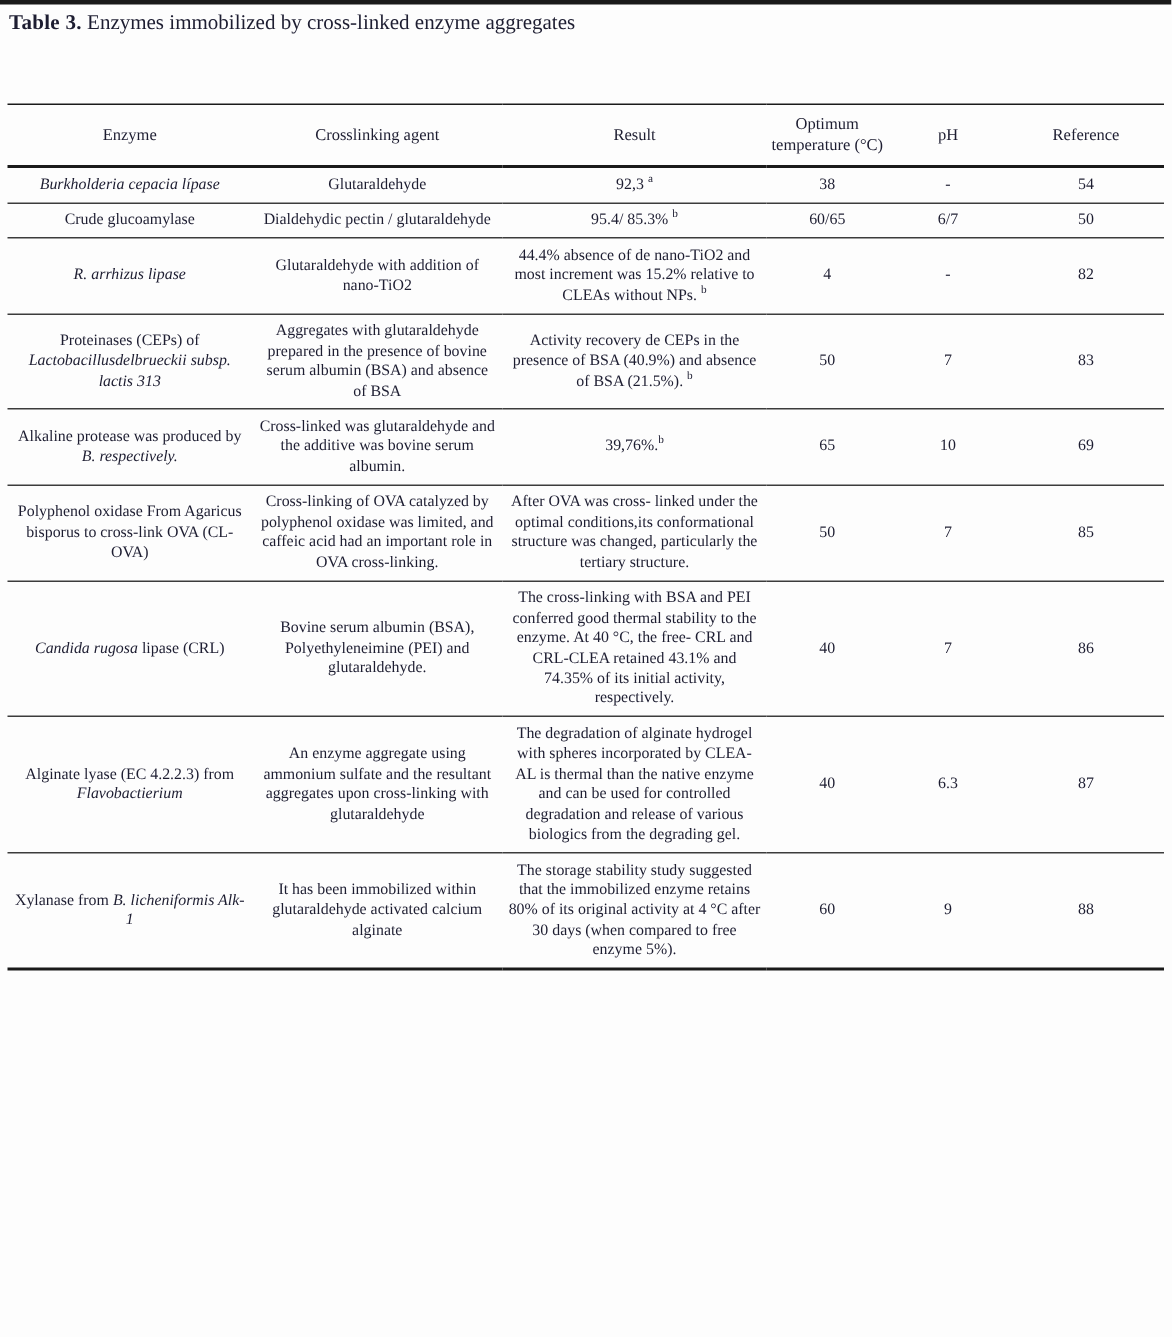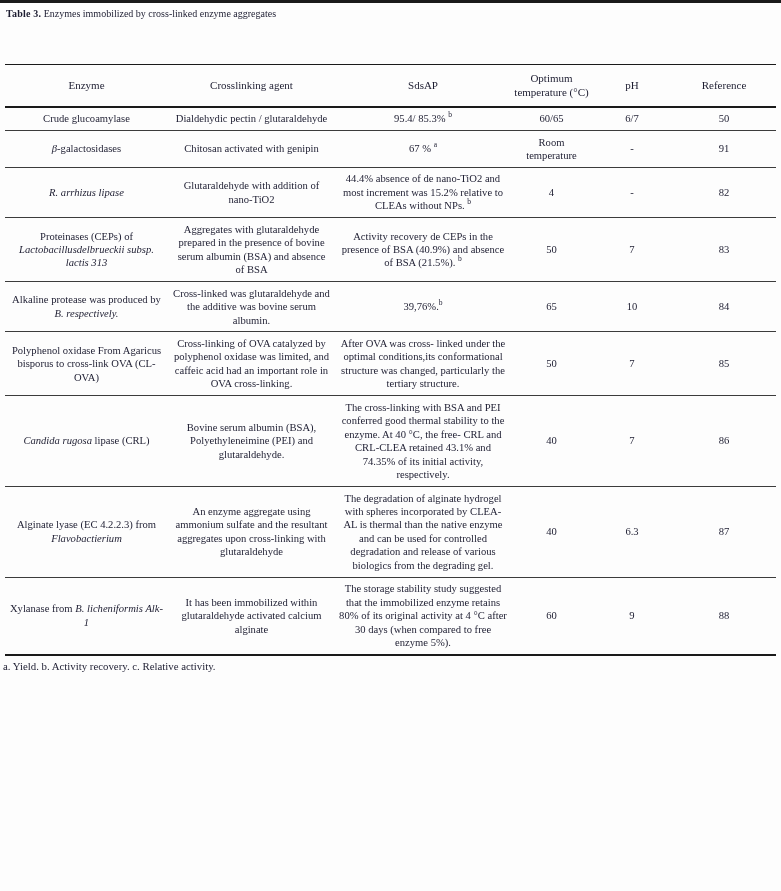--- a/index.html
+++ b/index.html
@@ -10,21 +10,21 @@
   }
   *{box-sizing:border-box;}
   html,body{margin:0;padding:0;}
   body{
     width:781px;height:891px;overflow:hidden;
     background:var(--bg);color:var(--text);
     font-family:"Liberation Serif","DejaVu Serif",serif;
   }
   .page{width:781px;height:891px;position:relative;}
   .top-rule{width:781px;height:3px;background:var(--rule);}
-  .caption{font-size:10px;margin:5px 0 5px 6px;line-height:1.2;font-family:Liberation Serif, serif;}
+  .caption{font-size:14px;margin:5px 0 5px 6px;line-height:1.2;font-family:Liberation Serif, serif;}
   .caption b{letter-spacing:0.2px;}
   table.enzymes{
     table-layout:fixed;border-collapse:collapse;
     width:771px;margin-left:5px;
     border-top:1.7px solid var(--rule);
     border-bottom:2.3px solid var(--rule);
     margin-top:44px;
   }
   col.c-enzyme{width:163px;}
   col.c-agent{width:167px;}
@@ -62,42 +62,42 @@
         <col class="c-agent">
         <col class="c-result">
         <col class="c-temp">
         <col class="c-ph">
         <col class="c-ref">
     </colgroup>
     <thead>
       <tr>
         <th>Enzyme</th>
         <th>Crosslinking agent</th>
-        <th>SdsAP</th>
+        <th>Result</th>
         <th>Optimum temperature (°C)</th>
         <th>pH</th>
         <th>Reference</th>
       </tr>
     </thead>
     <tbody id="table-body">
         <tr>
+          <td><i>Burkholderia cepacia lípase</i></td>
+          <td>Glutaraldehyde</td>
+          <td>92,3&nbsp;<sup>a</sup></td>
+          <td>38</td>
+          <td>-</td>
+          <td>54</td>
+        </tr>
+        <tr>
           <td><span>Crude glucoamylase</span></td>
           <td>Dialdehydic pectin / glutaraldehyde</td>
           <td>95.4/ 85.3%&nbsp;<sup>b</sup></td>
           <td>60/65</td>
           <td>6/7</td>
           <td>50</td>
-        </tr>
-        <tr>
-          <td><i>β</i><span>-galactosidases</span></td>
-          <td>Chitosan activated with genipin</td>
-          <td>67 %&nbsp;<sup>a</sup></td>
-          <td>Room temperature</td>
-          <td>-</td>
-          <td>91</td>
         </tr>
         <tr>
           <td><i>R. arrhizus lipase</i></td>
           <td>Glutaraldehyde with addition of nano-TiO2</td>
           <td>44.4% absence of de nano-TiO2 and most increment was 15.2% relative to CLEAs without NPs.&nbsp;<sup>b</sup></td>
           <td>4</td>
           <td>-</td>
           <td>82</td>
         </tr>
         <tr>
@@ -107,21 +107,21 @@
           <td>50</td>
           <td>7</td>
           <td>83</td>
         </tr>
         <tr>
           <td><span>Alkaline protease was produced by </span><i>B. respectively.</i></td>
           <td>Cross-linked was glutaraldehyde and the additive was bovine serum albumin.</td>
           <td>39,76%.<sup>b</sup></td>
           <td>65</td>
           <td>10</td>
-          <td>84</td>
+          <td>69</td>
         </tr>
         <tr>
           <td><span>Polyphenol oxidase From Agaricus bisporus to cross-link OVA (CL-OVA)</span></td>
           <td>Cross-linking of OVA catalyzed by polyphenol oxidase was limited, and caffeic acid had an important role in OVA cross-linking.</td>
           <td>After OVA was cross- linked under the optimal conditions,its conformational structure was changed, particularly the tertiary structure.</td>
           <td>50</td>
           <td>7</td>
           <td>85</td>
         </tr>
         <tr>
@@ -144,14 +144,13 @@
           <td><span>Xylanase from </span><i>B. licheniformis Alk-1</i></td>
           <td>It has been immobilized within glutaraldehyde activated calcium alginate</td>
           <td>The storage stability study suggested that the immobilized enzyme retains 80% of its original activity at 4 °C after 30 days (when compared to free enzyme 5%).</td>
           <td>60</td>
           <td>9</td>
           <td>88</td>
         </tr>
       </tbody>
   </table>
 
-  <p class="footnote">a. Yield. b. Activity recovery. c. Relative activity.</p>
 </div>
 
 </body></html>

